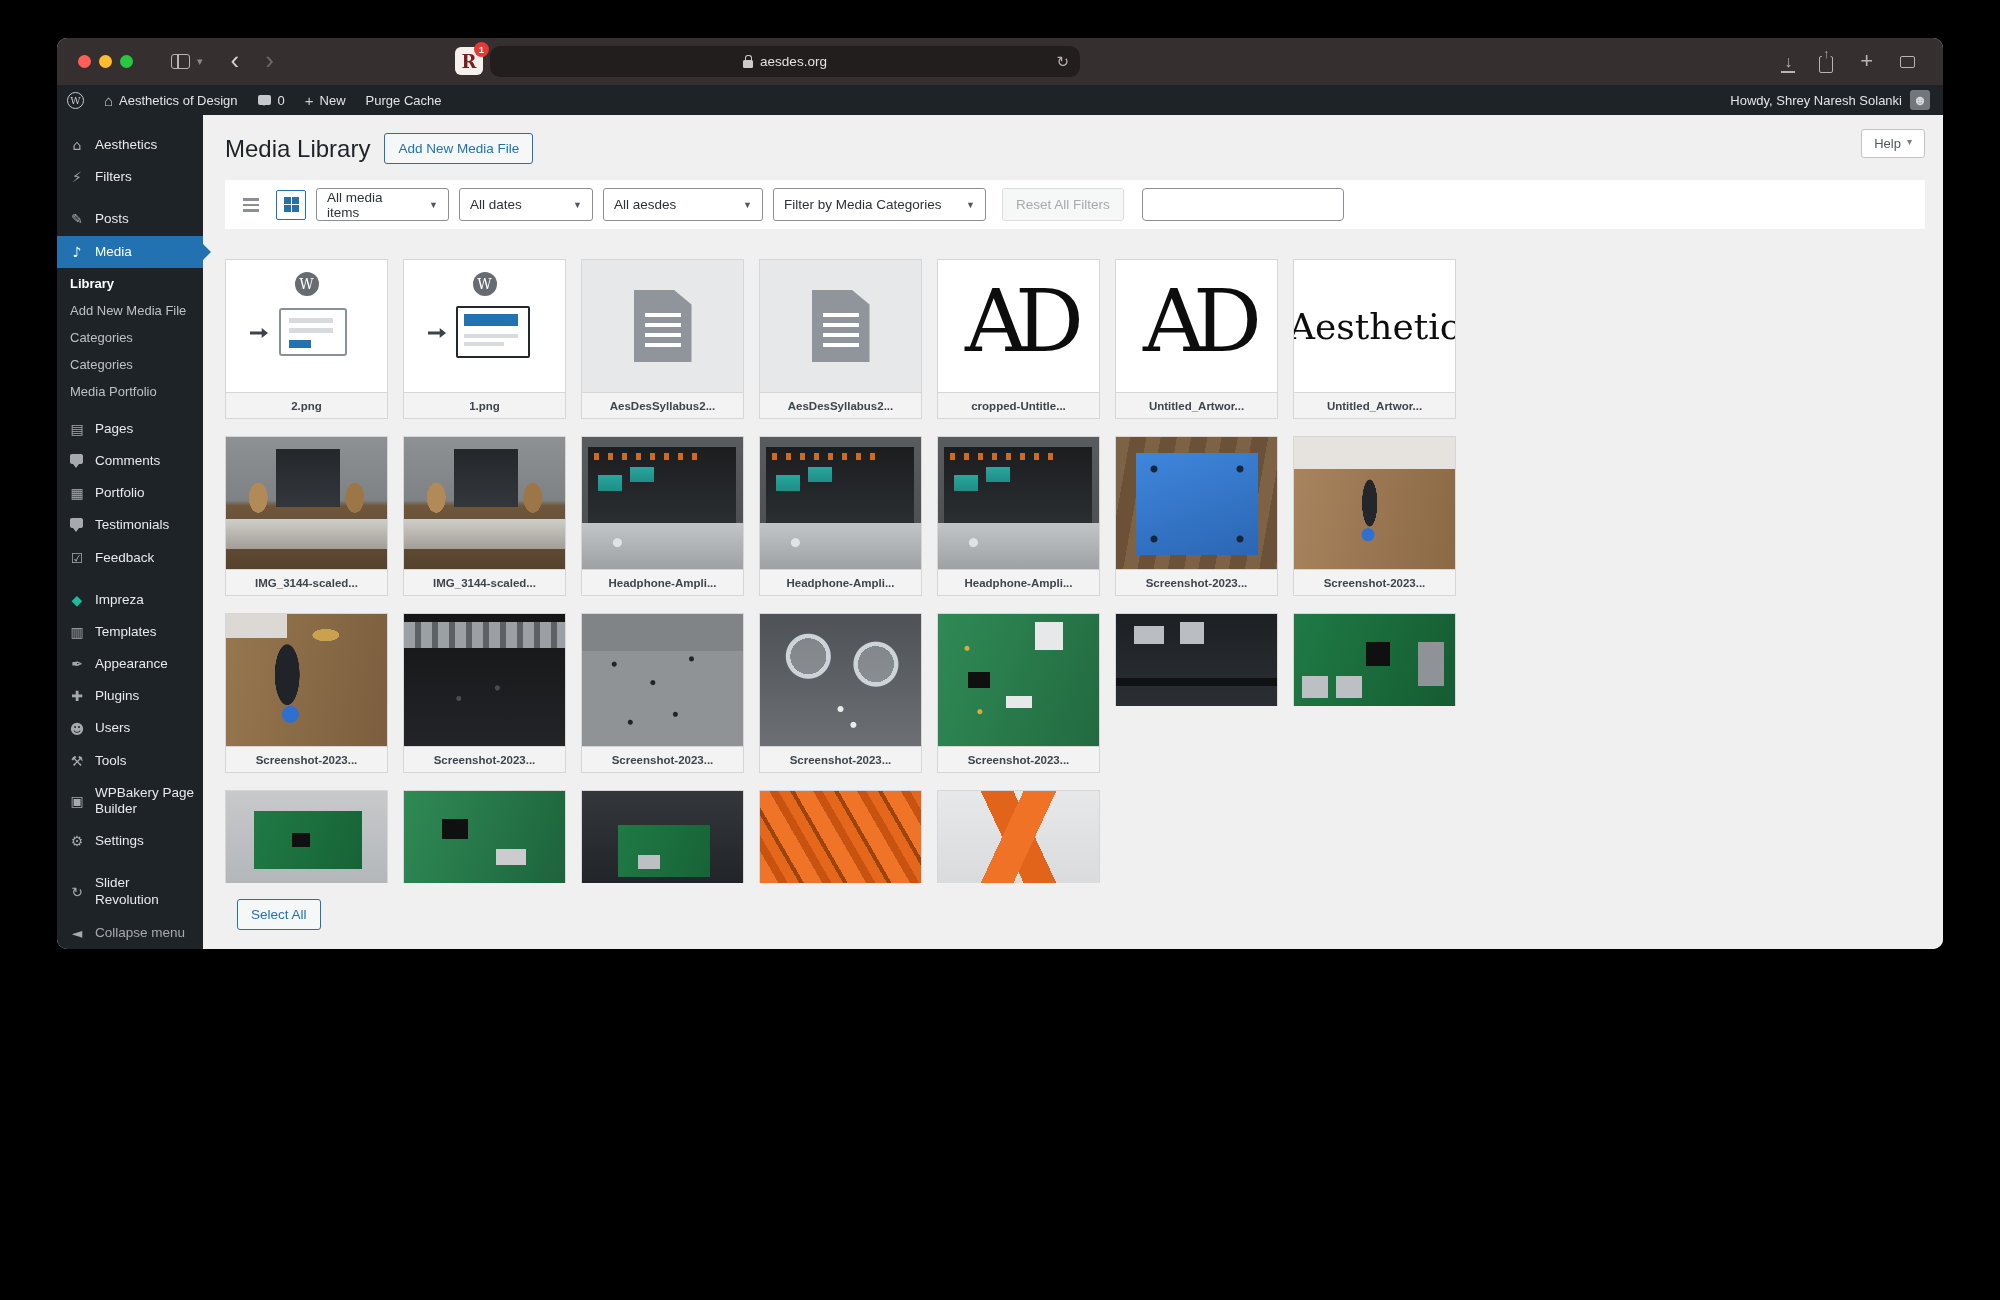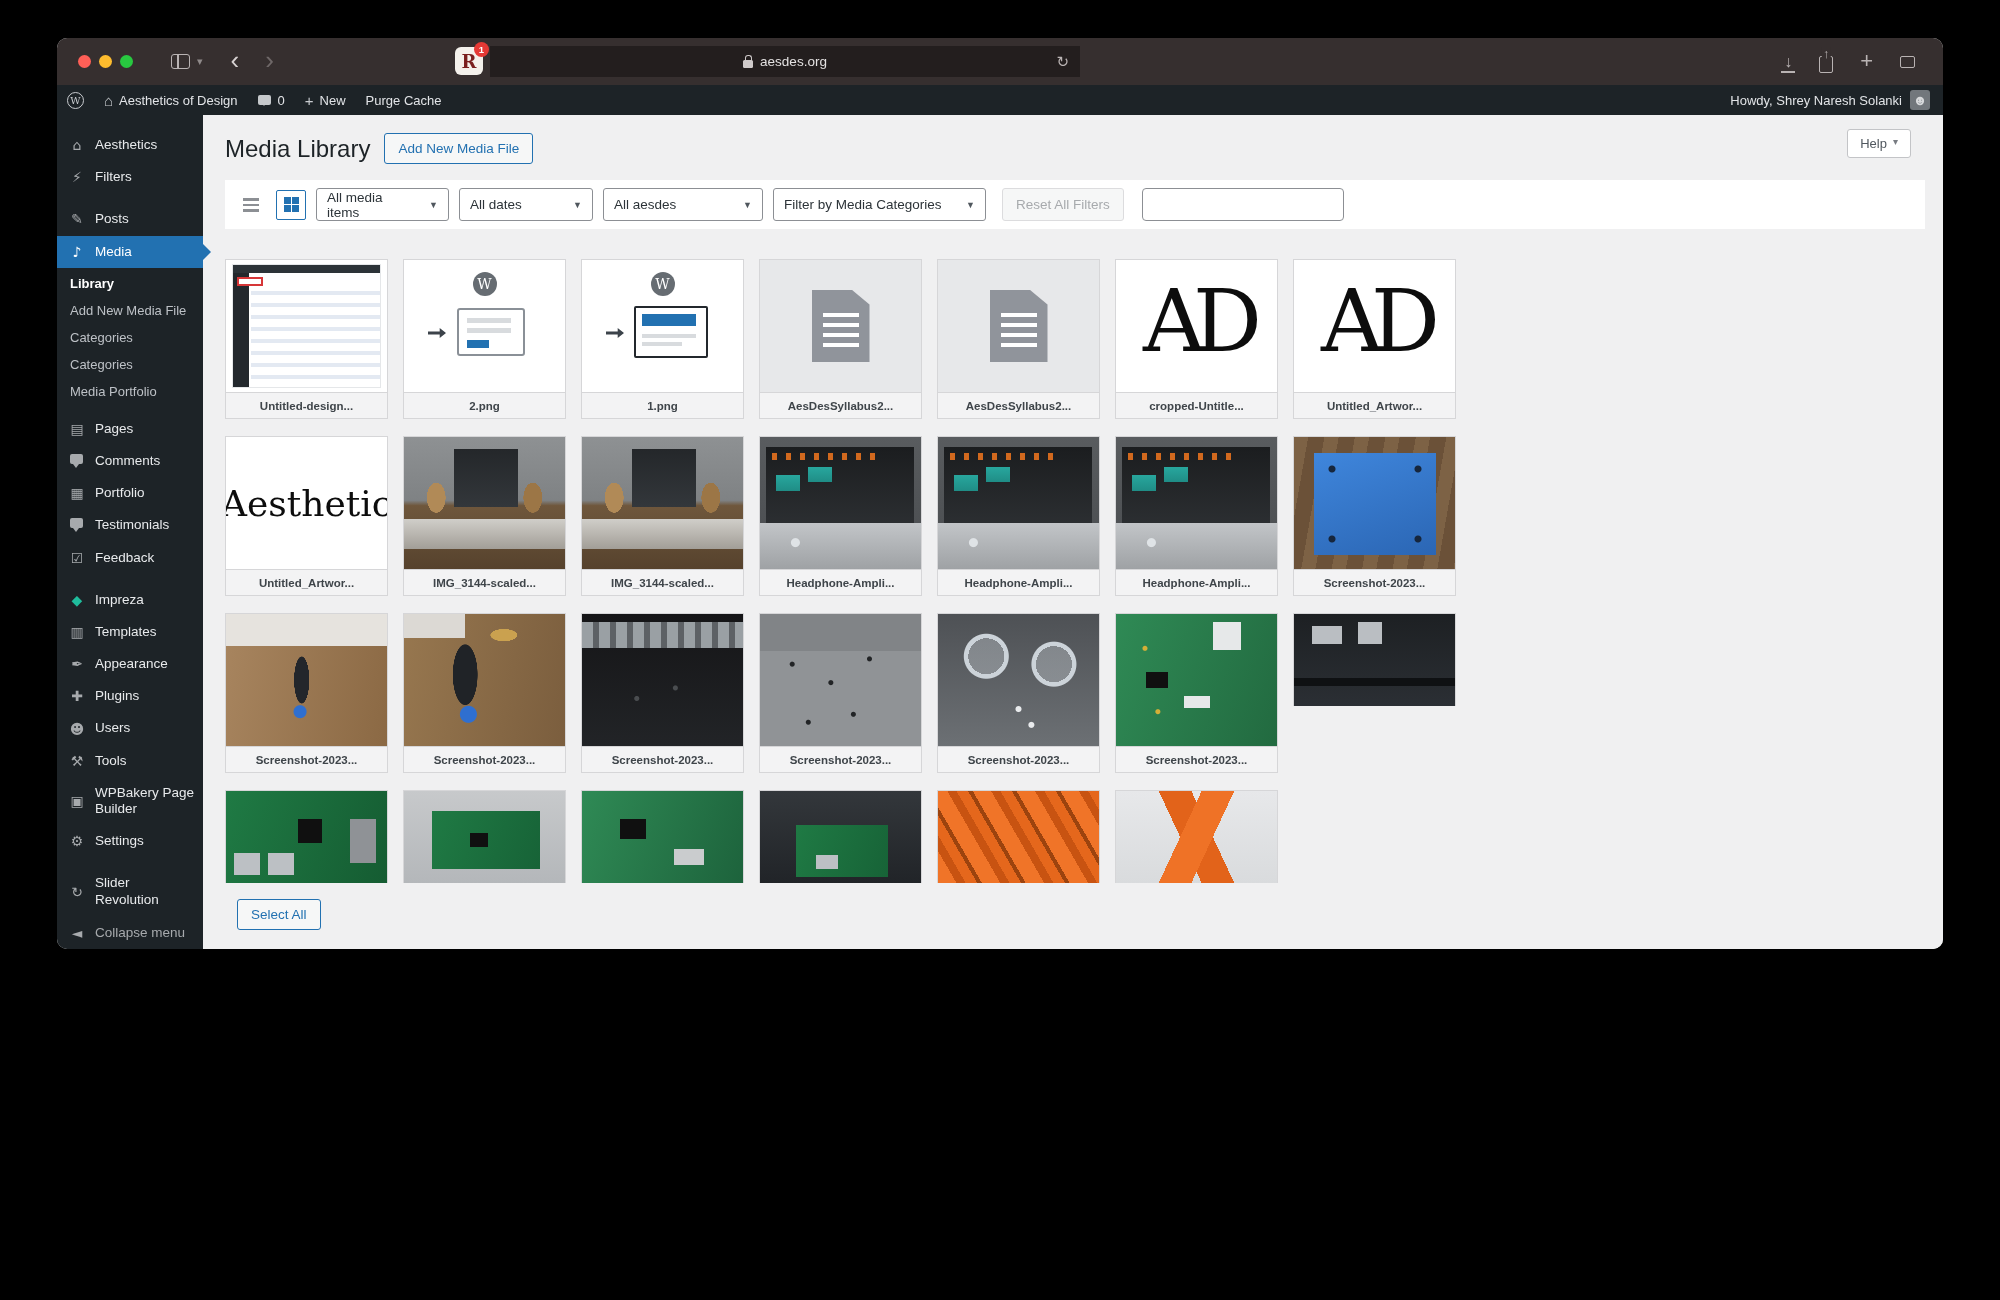--- a/index.html
+++ b/index.html
@@ -18,21 +18,21 @@
   .ic-sidebar { width:19px; height:15px; border:1.5px solid #b9b3b3; border-radius:3px; position:relative; margin-left:38px; }
   .ic-sidebar::before { content:""; position:absolute; left:5px; top:0; bottom:0; width:1.5px; background:#b9b3b3; }
   .ic-chev { color:#8f8a8a; font-size:11px; margin-left:7px; }
   .ic-back { color:#d7d2d2; font-size:26px; margin-left:28px; line-height:1; margin-top:-4px; }
   .ic-fwd  { color:#6f6868; font-size:26px; margin-left:26px; line-height:1; margin-top:-4px; }
   .ext { position:absolute; left:398px; top:9px; width:28px; height:28px; background:#f4f1ec; border-radius:6px;
          display:flex; align-items:center; justify-content:center; }
   .ext .letter { font-family:"DejaVu Serif", serif; font-weight:700; font-size:18px; color:#7a1f1f; }
   .ext .badge { position:absolute; top:-5px; right:-6px; min-width:15px; height:15px; border-radius:8px; background:#e53935;
                 color:#fff; font-size:9.5px; font-weight:700; display:flex; align-items:center; justify-content:center; padding:0 3px; }
-  .urlbar { position:absolute; left:433px; top:8px; width:590px; height:31px; background:#231e1e; border-radius:0;
+  .urlbar { position:absolute; left:433px; top:8px; width:590px; height:31px; background:#231e1e; border-radius:10px;
             display:flex; align-items:center; justify-content:center; gap:7px; color:#e3e1e1; font-size:13.5px; }
   .lock { width:10px; height:8px; background:#cfcaca; border-radius:1.5px; position:relative; top:2px; }
   .lock::before { content:""; position:absolute; left:1.5px; top:-5px; width:5px; height:5px;
                   border:1.5px solid #cfcaca; border-bottom:none; border-radius:3px 3px 0 0; }
   .refresh { position:absolute; right:11px; color:#b9b3b3; font-size:15px; }
   .right-ics { position:absolute; right:28px; top:0; height:100%; display:flex; align-items:center; gap:27px; color:#b9b3b3; }
   .ic-dl { font-size:16px; position:relative; }
   .ic-dl::after { content:""; position:absolute; left:-3px; right:-3px; bottom:-2px; height:1.5px; background:#b9b3b3; }
   .ic-share { width:14px; height:17px; border:1.5px solid #b9b3b3; border-radius:2px; position:relative; margin-top:5px; }
   .ic-share .sh-arrow { position:absolute; left:50%; top:-10px; transform:translateX(-50%); color:#b9b3b3; font-size:13px;
@@ -73,21 +73,21 @@
   .sb-flex { flex:1 1 auto; }
   .sb-submenu { padding:2px 0 8px; }
   .sb-subitem { padding:6px 6px 6px 13px; color:#bdc1c6; font-size:13px; cursor:default; }
   .sb-subitem.active { color:#fff; font-weight:700; }
   .sb-icon.bub-ic { position:relative; }
   .sb-icon.bub-ic::before { content:""; position:absolute; left:2px; top:1px; width:13px; height:10px; background:#a7aaad; border-radius:2px; }
   .sb-icon.bub-ic::after { content:""; position:absolute; left:5px; top:11px; border:3px solid transparent; border-top:4px solid #a7aaad; }
 
   
   .content { flex:1 1 auto; position:relative; background:#f0f0f1; padding:0 18px 0 22px; overflow:hidden; }
-  .help-btn { position:absolute; top:14px; right:32px; background:#fff; border:1px solid #c3c4c7; border-radius:3px;
+  .help-btn { position:absolute; top:14px; right:18px; background:#fff; border:1px solid #c3c4c7; border-radius:3px;
               padding:6px 12px; font-size:13px; color:#50575e; font-family:inherit; display:flex; align-items:flex-start; gap:6px; }
   .help-btn .caret { font-size:10px; color:#787c82; }
   .page-head { display:flex; align-items:center; gap:14px; margin-top:18px; }
   .page-title { font-size:24px; font-weight:400; color:#1d2327; }
   .btn-secondary { border:1px solid #2271b1; color:#2271b1; background:#f6f7f7; font-size:13.5px; padding:7px 13px;
                    border-radius:3px; font-family:inherit; cursor:pointer; }
   .filterbar { margin-top:16px; background:#fff; height:49px; display:flex; align-items:center; gap:10px; padding:0 11px; }
   .view-ic { width:30px; height:30px; display:flex; align-items:center; justify-content:center; }
   .ic-listview i { display:block; width:16px; height:14px;
                    background:repeating-linear-gradient(to bottom,#8c8f94 0 2.5px,rgba(0,0,0,0) 2.5px 5.7px); }
@@ -420,24 +420,20 @@
         <div class="sel w-cats">
           <span>Filter by Media Categories</span>
           <span class="chev">▼</span>
         </div>
         <button class="btn-reset">Reset All Filters</button>
         <input class="search" type="text" value="" style="">
       </div>
 
       <div class="grid">
           <div class="tile">
-            <div class="thumb k-webshot"></div>
-            <div class="caption">Untitled-design...</div>
-          </div>
-          <div class="tile">
             <div class="thumb k-wpdiagram1">
               <span class="art-text">W</span>
             </div>
             <div class="caption">2.png</div>
           </div>
           <div class="tile">
             <div class="thumb k-wpdiagram2">
               <span class="art-text">W</span>
             </div>
             <div class="caption">1.png</div>

